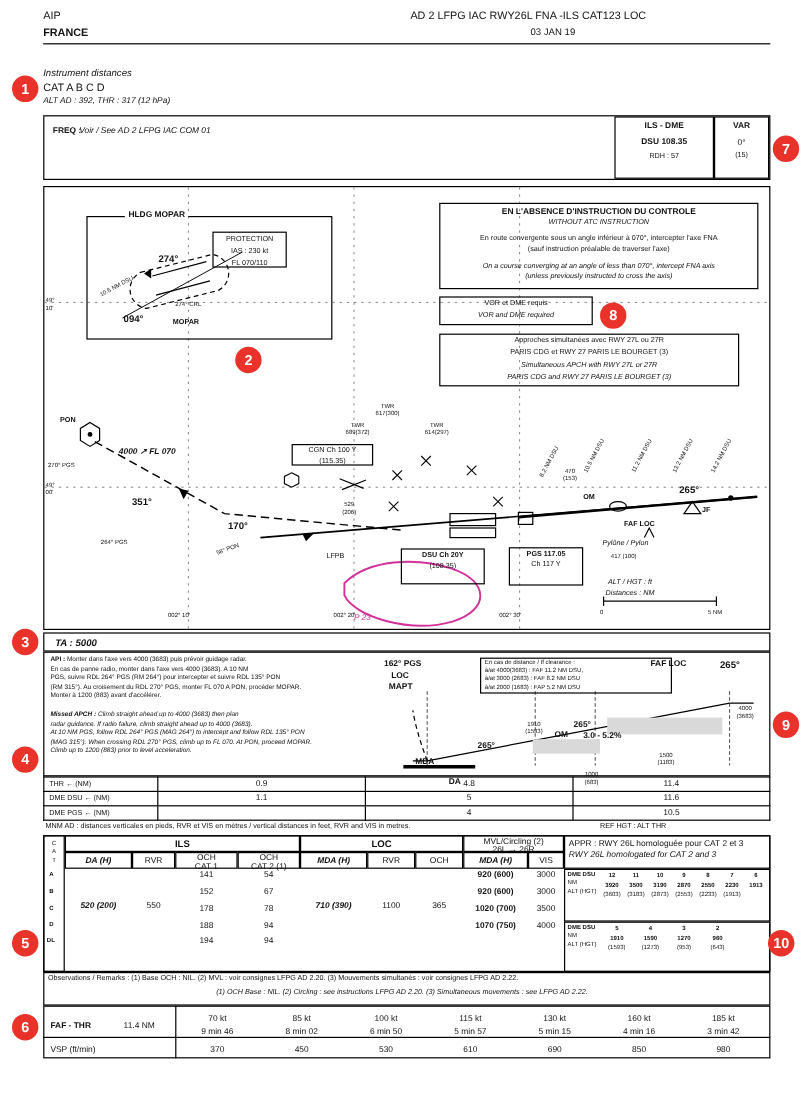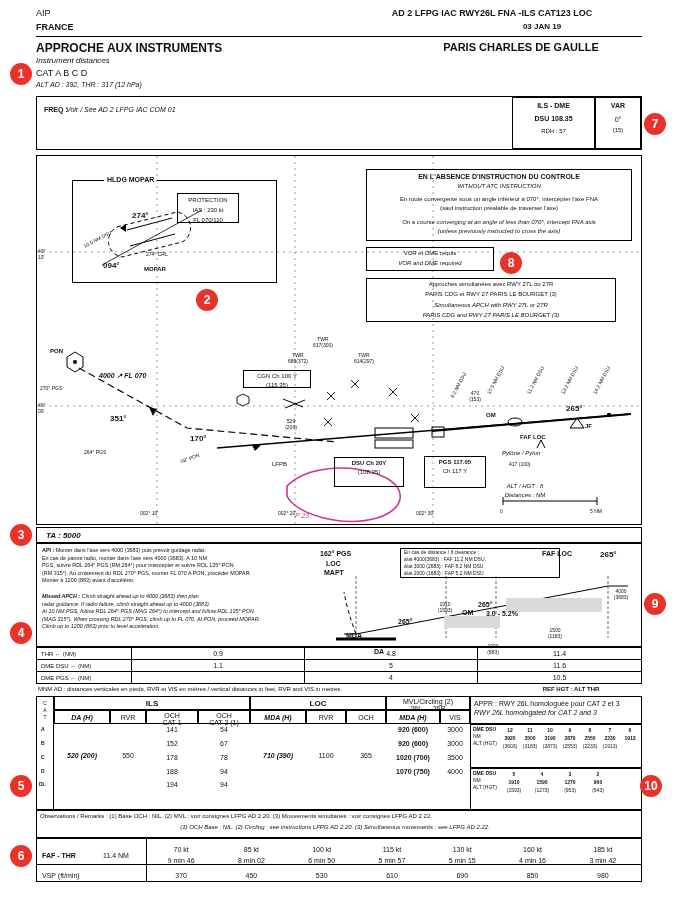--- a/index.html
+++ b/index.html
@@ -3,21 +3,21 @@
 <meta charset="utf-8">
 <style>
   html,body{margin:0;padding:0;}
   body{width:675px;height:919px;background:#ffffff;font-family:"Liberation Sans",sans-serif;color:#111;position:relative;overflow:hidden;}
   .sheet{position:absolute;left:0;top:0;width:675px;height:919px;}
   
   .abs{position:absolute;}
   .bold{font-weight:bold;}
   .ital{font-style:italic;}
   .ctr{text-align:center;}
-  .rt{text-align:center;font-weight:bold;}
+  .rt{text-align:left;}
   .box{border:1px solid #000;box-sizing:border-box;}
   .tiny{font-size:5px;}
   .f6{font-size:6px;}
   .f7{font-size:7px;}
   .f8{font-size:8px;}
   .f9{font-size:9px;}
   .f11{font-size:11px;}
   .f12{font-size:12px;}
   
   .marker{position:absolute;width:22px;height:22px;border-radius:50%;background:#e8322a;color:#fff;font-weight:bold;font-size:12px;display:flex;align-items:center;justify-content:center;font-family:"Liberation Sans",sans-serif;}
@@ -30,23 +30,21 @@
 <body>
 
 <div class="sheet">
 
   <div class="abs f9" style="left:36px;top:8px;">AIP</div>
   <div class="abs f9" style="left:36px;top:22px;font-weight:bold;">FRANCE</div>
   <div class="abs f9 rt" style="left:342px;top:8px;width:300px;">AD 2 LFPG IAC RWY26L FNA -ILS CAT123 LOC</div>
   <div class="abs f8 rt" style="left:442px;top:22px;width:200px;">03 JAN 19</div>
   <div id="hdr-line"></div>
 
-  <div class="abs f12 bold" style="left:36px;top:41px;">APPROCHE AUX INSTRUMENTS</div>
   <div class="abs f8 ital" style="left:36px;top:56px;">Instrument distances</div>
-  <div class="abs f11 rt" style="left:400px;top:41px;width:242px;"><span>PARIS CHARLES DE GAULLE</span></div>
 
   <div class="abs f9" style="left:36px;top:68px;">CAT A B C D</div>
   <div class="abs f7 ital" style="left:36px;top:81px;">ALT AD : 392,  THR : 317 (12 hPa)</div>
 
   <div class="abs box" style="left:36px;top:96px;width:606px;height:54px;"></div>
   <div class="abs f7 bold" style="left:44px;top:106px;">FREQ :</div>
   <div class="abs f7 ital" style="left:66px;top:106px;">Voir / See AD 2 LFPG IAC COM 01</div>
 
   <div class="abs box" style="left:512px;top:97px;width:83px;height:52px;"></div>
   <div class="abs f7 bold ctr" style="left:512px;top:102px;width:83px;">ILS - DME</div>

